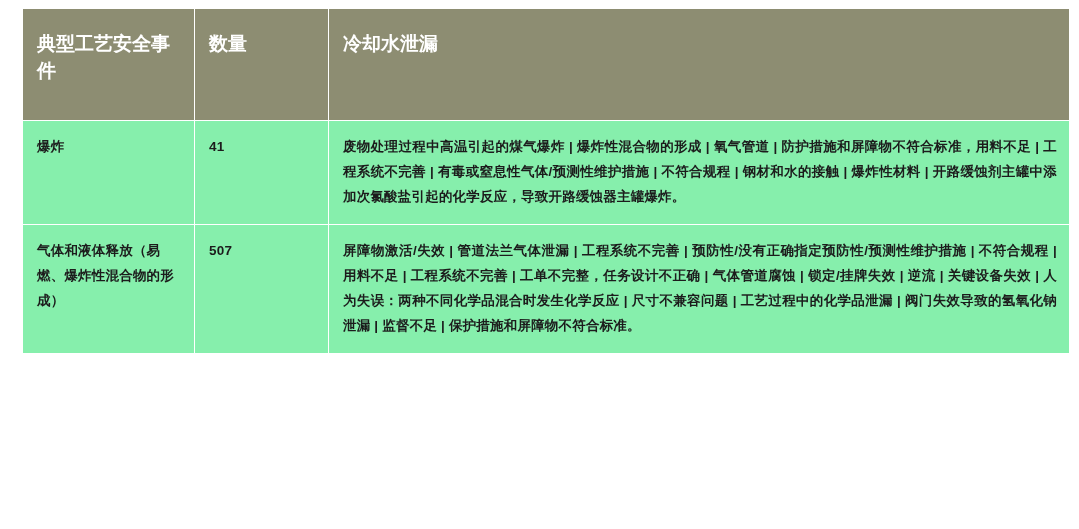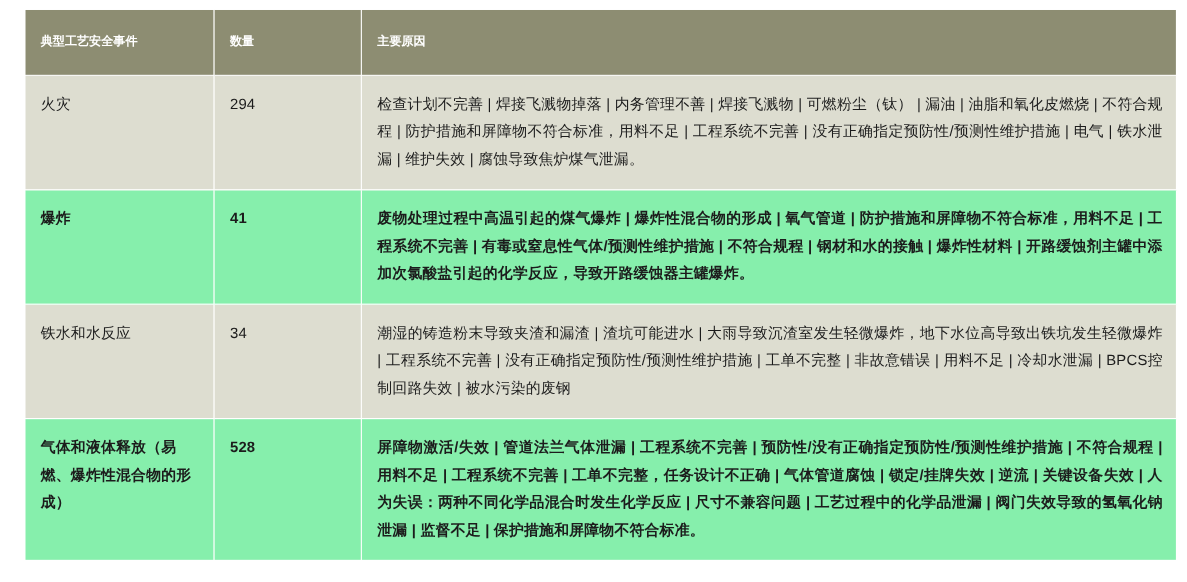--- a/index.html
+++ b/index.html
@@ -30,25 +30,25 @@
   table.safety-table th,
   table.safety-table td {
     border: 1px solid #ffffff;
     vertical-align: top;
     padding: 14px 12px 14px 14px;
     color: #1c1c1c;
   }
   table.safety-table thead th {
     background: #8d8d72;
     color: #ffffff;
-    font-size: 11px;
+    font-size: 19px;
     font-weight: bold;
     text-align: left;
     padding-top: 22px;
-    padding-bottom: 22px;
+    padding-bottom: 36px;
     line-height: 1.4;
   }
   table.safety-table tbody td {
     background: #ddddd0;
     font-size: 13.5px;
     line-height: 1.85;
     letter-spacing: 0.2px;
   }
   table.safety-table tbody tr.alt td {
     background: #86efac;
@@ -71,39 +71,29 @@
   <table class="safety-table">
     <colgroup>
       <col class="c1">
       <col class="c2">
       <col class="c3">
     </colgroup>
     <thead>
       <tr>
         <th>典型工艺安全事件</th>
         <th>数量</th>
-        <th>主要原因</th>
+        <th>冷却水泄漏</th>
       </tr>
     </thead>
     <tbody>
-      <tr>
-        <td class="label">火灾</td>
-        <td class="count">294</td>
-        <td class="cause">检查计划不完善 | 焊接飞溅物掉落 | 内务管理不善 | 焊接飞溅物 | 可燃粉尘（钛） | 漏油 | 油脂和氧化皮燃烧 | 不符合规程 | 防护措施和屏障物不符合标准，用料不足 | 工程系统不完善 | 没有正确指定预防性/预测性维护措施 | 电气 | 铁水泄漏 | 维护失效 | 腐蚀导致焦炉煤气泄漏。</td>
-      </tr>
       <tr class="alt">
         <td class="label">爆炸</td>
         <td class="count">41</td>
         <td class="cause">废物处理过程中高温引起的煤气爆炸 | 爆炸性混合物的形成 | 氧气管道 | 防护措施和屏障物不符合标准，用料不足 | 工程系统不完善 | 有毒或窒息性气体/预测性维护措施 | 不符合规程 | 钢材和水的接触 | 爆炸性材料 | 开路缓蚀剂主罐中添加次氯酸盐引起的化学反应，导致开路缓蚀器主罐爆炸。</td>
       </tr>
-      <tr>
-        <td class="label">铁水和水反应</td>
-        <td class="count">34</td>
-        <td class="cause">潮湿的铸造粉末导致夹渣和漏渣 | 渣坑可能进水 | 大雨导致沉渣室发生轻微爆炸，地下水位高导致出铁坑发生轻微爆炸 | 工程系统不完善 | 没有正确指定预防性/预测性维护措施 | 工单不完整 | 非故意错误 | 用料不足 | 冷却水泄漏 | BPCS控制回路失效 | 被水污染的废钢</td>
-      </tr>
       <tr class="alt">
         <td class="label">气体和液体释放（易燃、爆炸性混合物的形成）</td>
-        <td class="count">528</td>
+        <td class="count">507</td>
         <td class="cause">屏障物激活/失效 | 管道法兰气体泄漏 | 工程系统不完善 | 预防性/没有正确指定预防性/预测性维护措施 | 不符合规程 | 用料不足 | 工程系统不完善 | 工单不完整，任务设计不正确 | 气体管道腐蚀 | 锁定/挂牌失效 | 逆流 | 关键设备失效 | 人为失误：两种不同化学品混合时发生化学反应 | 尺寸不兼容问题 | 工艺过程中的化学品泄漏 | 阀门失效导致的氢氧化钠泄漏 | 监督不足 | 保护措施和屏障物不符合标准。</td>
       </tr>
     </tbody>
   </table>
 </div>
 
 </body></html>

